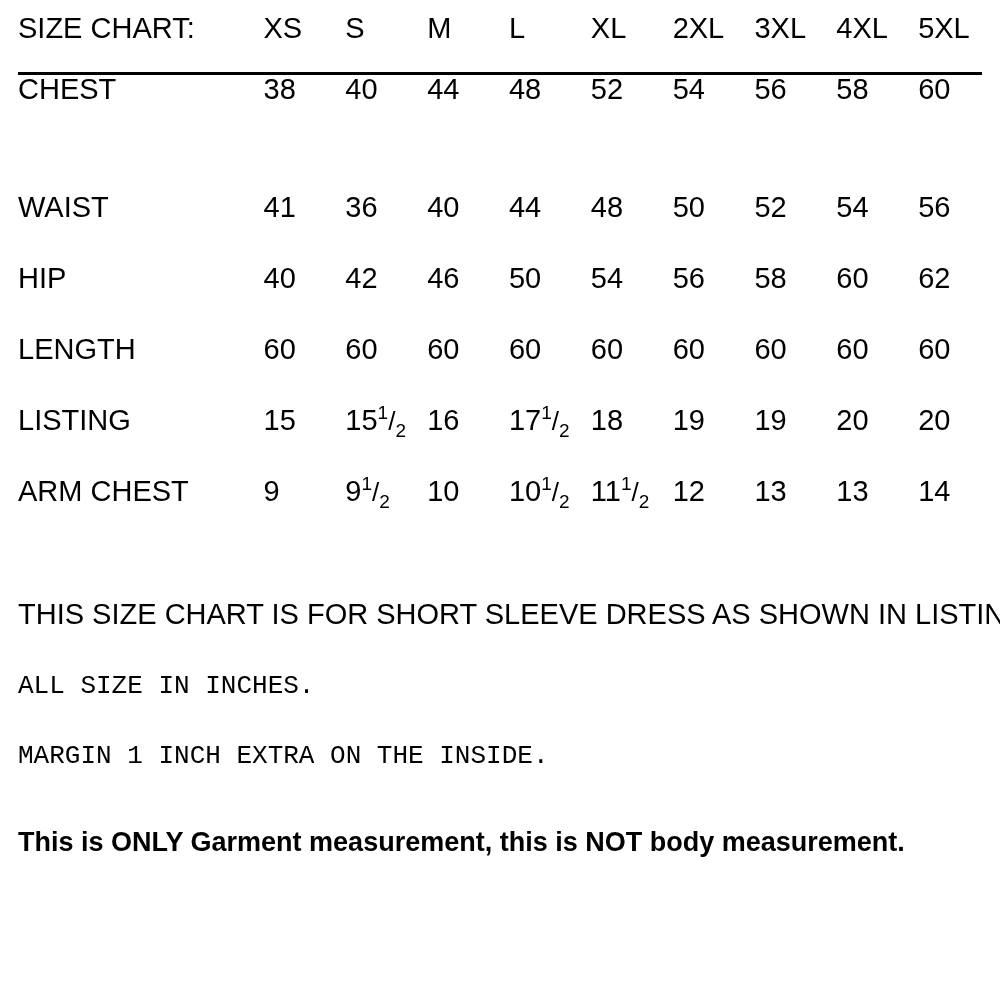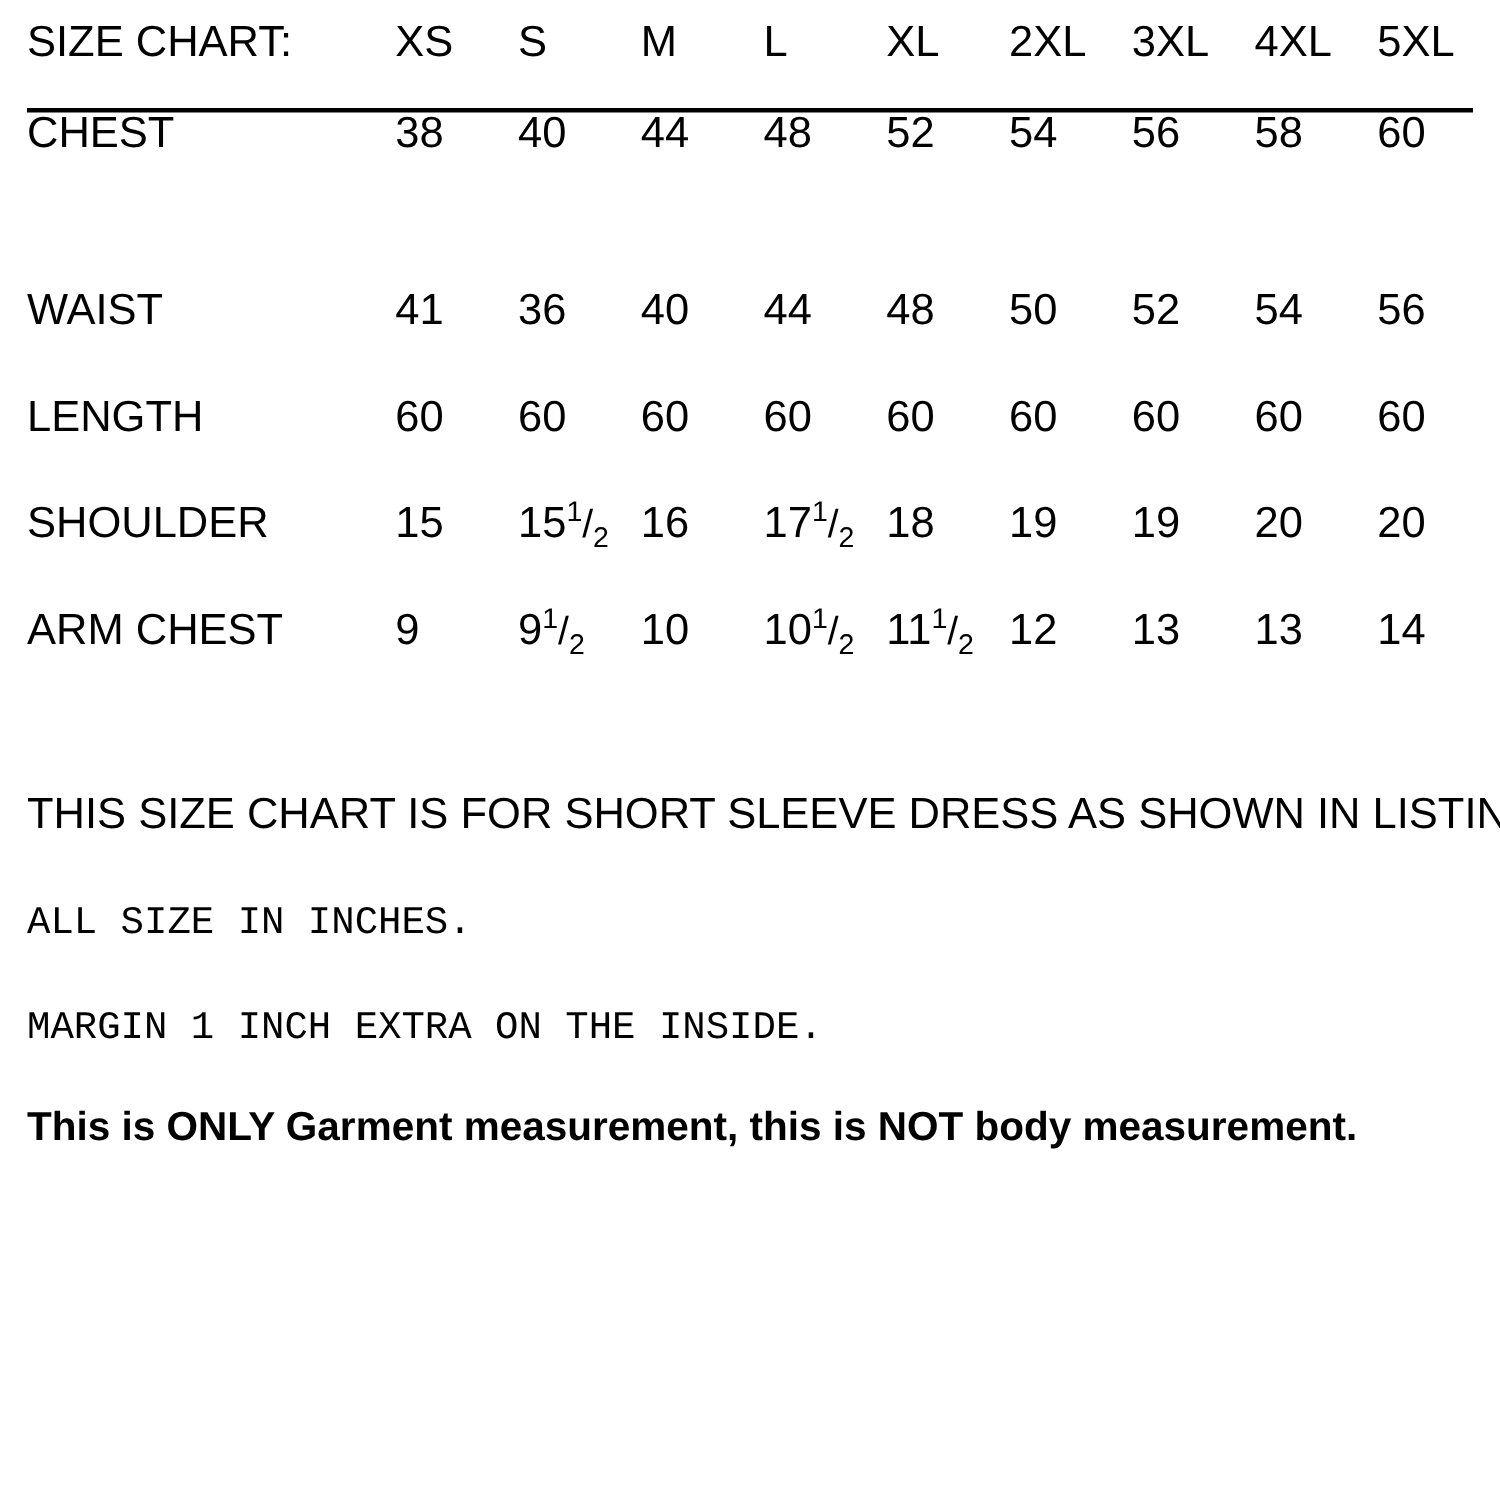--- a/index.html
+++ b/index.html
@@ -93,21 +93,21 @@
   .note-small {
     font-size: 26px;
     line-height: 1.0;
     margin-top: 44px;
     font-family: Liberation Mono, monospace;
   }
   .note-bold {
     font-size: 27px;
     font-weight: bold;
     line-height: 1.0;
-    margin-top: 40px;
+    margin-top: 60px;
   }
 </style>
 </head>
 <body>
 
 <div class="page">
 
   <table class="size-chart">
     <thead>
       <tr>
@@ -149,36 +149,48 @@
         <td>36</td>
         <td>40</td>
         <td>44</td>
         <td>48</td>
         <td>50</td>
         <td>52</td>
         <td>54</td>
         <td>56</td>
       </tr>
 
+      <tr>
+        <td class="row-label">HIP</td>
+        <td>40</td>
+        <td>42</td>
+        <td>46</td>
+        <td>50</td>
+        <td>54</td>
+        <td>56</td>
+        <td>58</td>
+        <td>60</td>
+        <td>62</td>
+      </tr>
 
       <tr>
         <td class="row-label">LENGTH</td>
         <td>60</td>
         <td>60</td>
         <td>60</td>
         <td>60</td>
         <td>60</td>
         <td>60</td>
         <td>60</td>
         <td>60</td>
         <td>60</td>
       </tr>
 
       <tr>
-        <td class="row-label">SHOULDER</td>
+        <td class="row-label">LISTING</td>
         <td>15</td>
         <td><span>15</span><span class="frac"><sup>1</sup><span class="slash">/</span><sub>2</sub></span></td>
         <td>16</td>
         <td><span>17</span><span class="frac"><sup>1</sup><span class="slash">/</span><sub>2</sub></span></td>
         <td>18</td>
         <td>19</td>
         <td>19</td>
         <td>20</td>
         <td>20</td>
       </tr>

